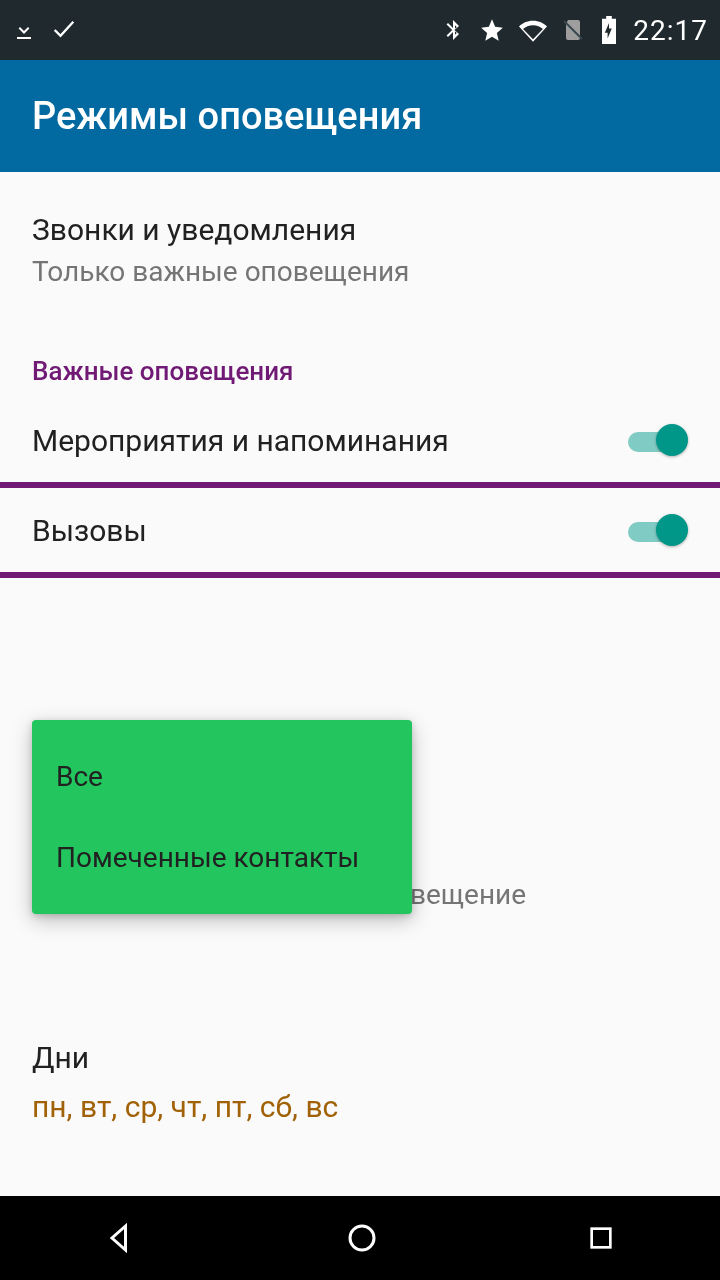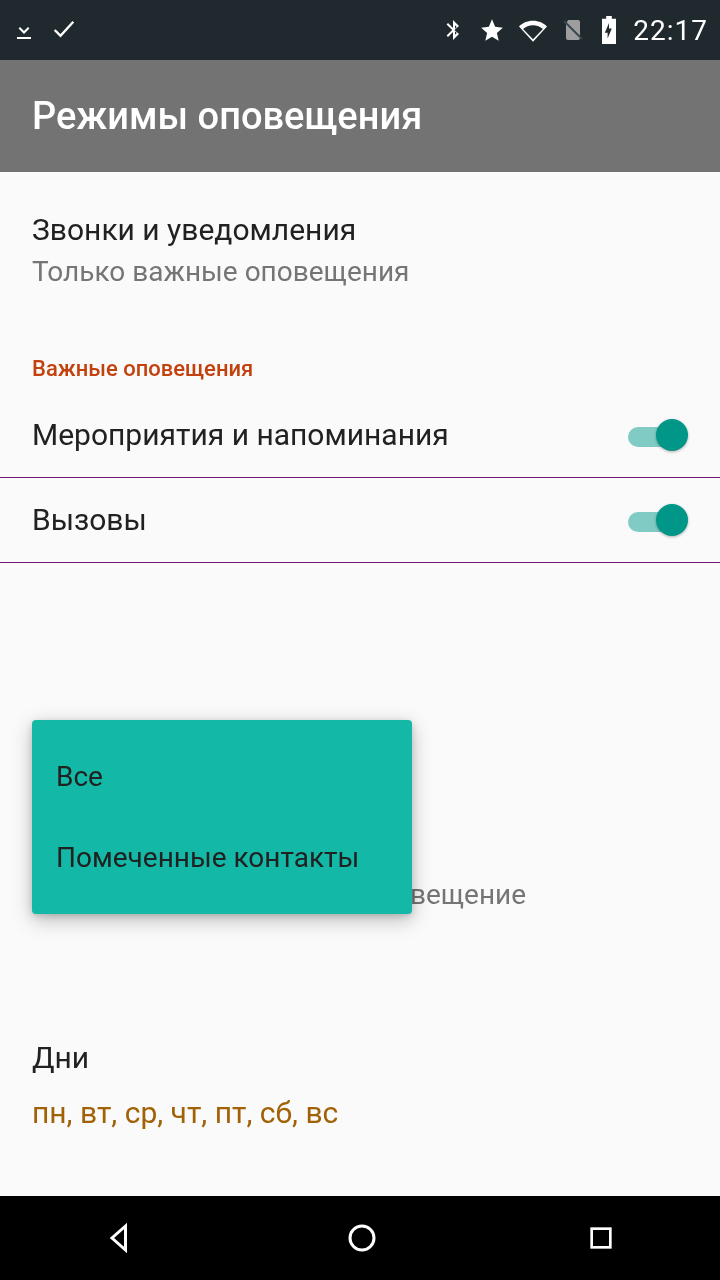--- a/index.html
+++ b/index.html
@@ -1,42 +1,42 @@
 <!DOCTYPE html>
 <html><head>
 <meta charset="utf-8">
 <style>
   * { box-sizing: border-box; margin: 0; padding: 0; }
   html, body { width: 720px; height: 1280px; font-family: Roboto, Arial, sans-serif; background: #fafafa; overflow: hidden; }
   .statusbar { height: 60px; background: #202a2e; color: #fff; display: flex; align-items: center; justify-content: space-between; padding: 0 12px; }
   .statusbar .left, .statusbar .right { display: flex; align-items: center; gap: 14px; }
   .statusbar .time { font-size: 28px; font-weight: 400; letter-spacing: 1px; }
   .statusbar svg { display: block; }
-  .appbar { height: 112px; background: #737373; color: #fff; display: flex; align-items: center; padding: 0 32px; }
+  .appbar { height: 112px; background: #0369a1; color: #fff; display: flex; align-items: center; padding: 0 32px; }
   .appbar-title { font-size: 38px; font-weight: 500; }
   .content { background: #fafafa; }
-  .item { padding: 24px 32px; display: flex; align-items: flex-start; justify-content: space-between; border-bottom: 1px solid #701a75; }
+  .item { padding: 24px 32px; display: flex; align-items: flex-end; justify-content: space-between; border-bottom: 6px solid #701a75; }
   .item .texts { display: flex; flex-direction: column; gap: 6px; }
   .item .title { font-size: 30px; color: #212121; }
   .first-item { padding: 40px 32px 28px 32px; }
   .first-item .title { font-size: 30px; color: #212121; margin-bottom: 8px; }
   .first-item .subtitle { font-size: 28px; color: #757575; }
-  .section-header { color: #c2410c; font-size: 22px; font-weight: 500; padding: 40px 32px 12px 32px; }
+  .section-header { color: #701a75; font-size: 26px; font-weight: 500; padding: 40px 32px 12px 32px; }
   .switch { width: 64px; height: 36px; position: relative; }
   .switch .track { position: absolute; top: 10px; left: 4px; right: 4px; height: 20px; border-radius: 10px; }
   .switch .thumb { position: absolute; top: 2px; width: 32px; height: 32px; border-radius: 50%; box-shadow: 0 1px 3px rgba(0,0,0,0.3); }
   .switch.on .track { background: #80cbc4; }
   .switch.on .thumb { background: #009688; right: 0; }
   .switch.off .track { background: #bdbdbd; }
   .switch.off .thumb { background: #fafafa; left: 0; }
-  .popup { position: absolute; left: 32px; top: 720px; width: 380px; background: #14b8a6; border-radius: 4px; box-shadow: 0 6px 20px rgba(0,0,0,0.25), 0 2px 6px rgba(0,0,0,0.15); padding: 16px 0; z-index: 10; }
+  .popup { position: absolute; left: 32px; top: 720px; width: 380px; background: #22c55e; border-radius: 4px; box-shadow: 0 6px 20px rgba(0,0,0,0.25), 0 2px 6px rgba(0,0,0,0.15); padding: 16px 0; z-index: 10; }
   .popup-item { padding: 24px 24px; font-size: 28px; color: #212121; }
   .behind-text { position: absolute; left: 340px; top: 878px; font-size: 28px; color: #757575; z-index: 1; }
   .days-block { position: absolute; left: 32px; top: 1040px; }
-  .days-block .title { font-size: 30px; color: #212121; margin-bottom: 20px; }
+  .days-block .title { font-size: 30px; color: #212121; margin-bottom: 14px; }
   .days-block .subtitle { font-size: 30px; color: #a16207; }
   .navbar { position: absolute; bottom: 0; left: 0; right: 0; height: 84px; background: #000; display: flex; align-items: center; justify-content: space-around; }
   .navbar svg { display: block; }
   .teal-hint { position: absolute; left: 200px; top: 970px; width: 40px; height: 6px; color: #009688; font-size: 22px; z-index: 1; overflow: hidden;}
 </style>
 </head>
 <body>
 
 <div class="statusbar">
   <div class="left">

